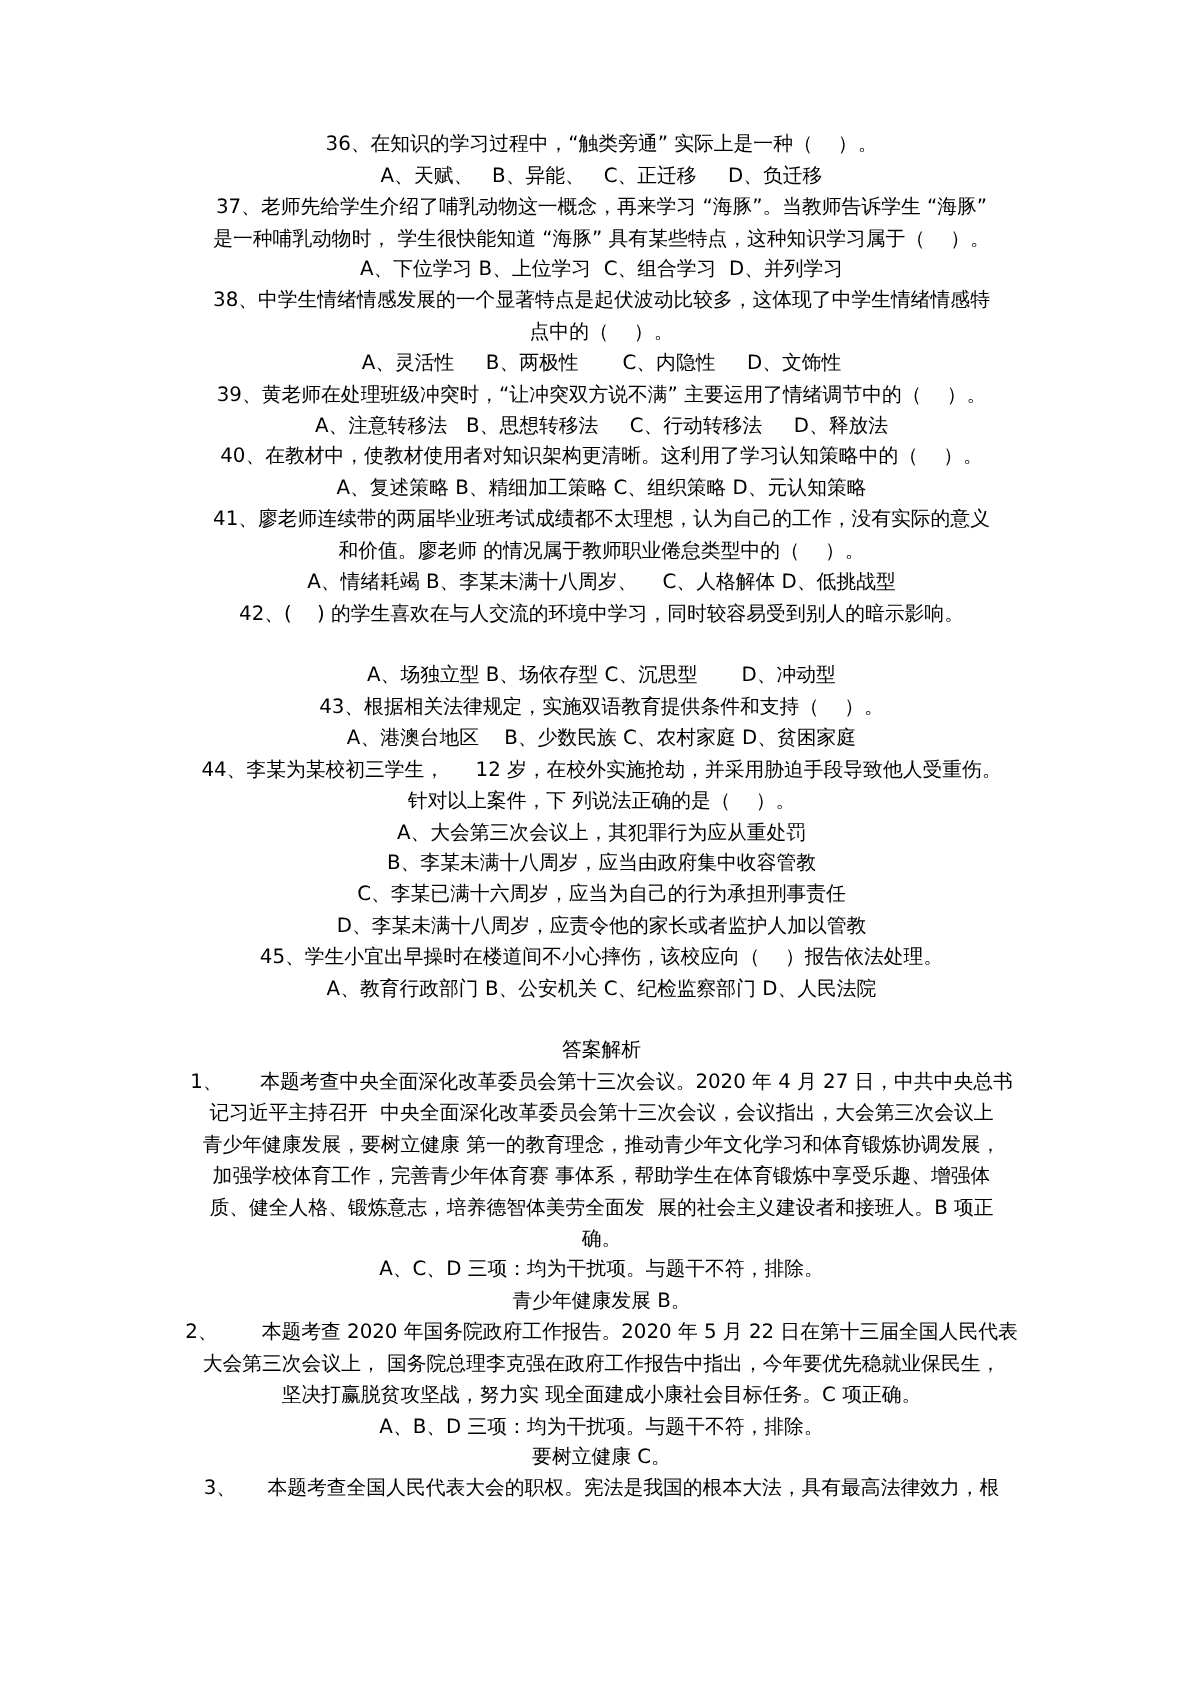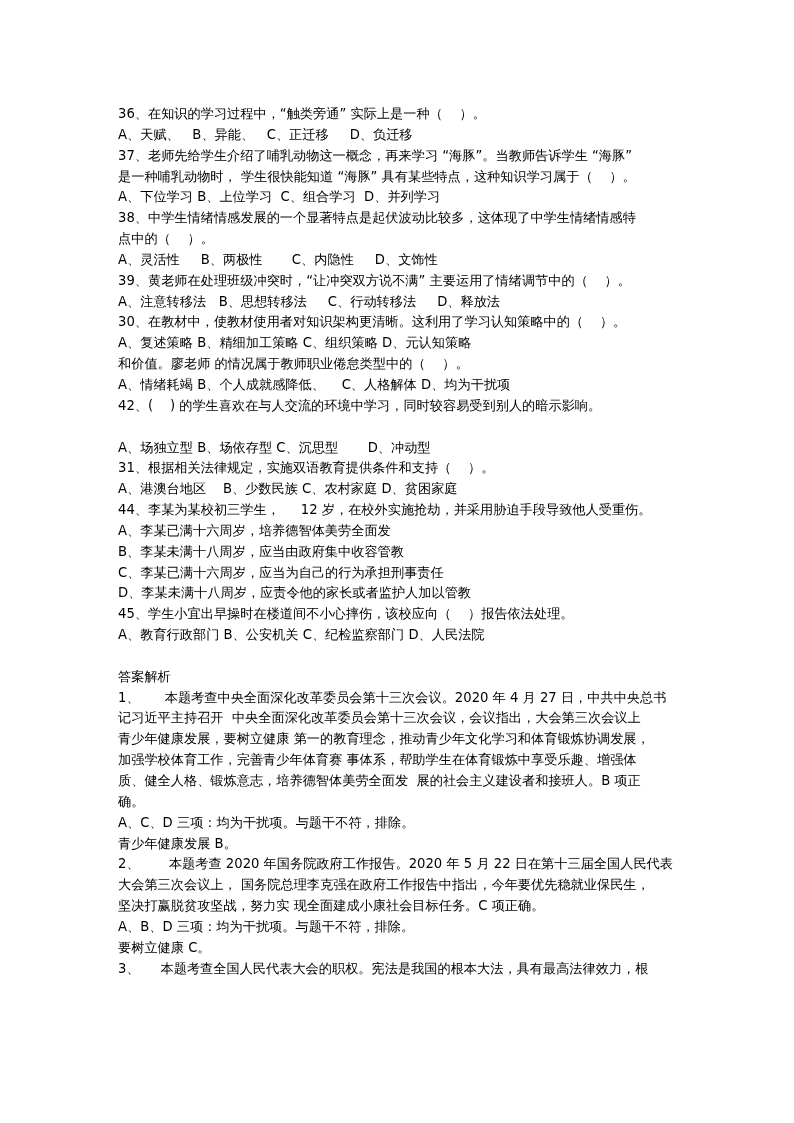--- a/index.html
+++ b/index.html
@@ -11,22 +11,23 @@
       width: 794px;
       height: 1123px;
       position: relative;
       overflow: hidden;
       font-family: "DejaVu Sans", "Liberation Sans", sans-serif;
       color: #000000;
     }
     .page {
       position: absolute;
       left: 118px;
-      top: 104px;
+      top: 87px;
       width: 566px;
+      text-align: center;
     }
     .line {
       font-size: 13.2px;
       line-height: 20.85px;
       height: 20.85px;
       white-space: pre;
       overflow: visible;
       letter-spacing: 0px;
     }
     .blank {
@@ -45,35 +46,37 @@
   <div class="line">是一种哺乳动物时， 学生很快能知道 “海豚” 具有某些特点，这种知识学习属于（    ）。</div>
   <div class="line">A、下位学习 B、上位学习  C、组合学习  D、并列学习</div>
 
   <div class="line">38、中学生情绪情感发展的一个显著特点是起伏波动比较多，这体现了中学生情绪情感特</div>
   <div class="line">点中的（    ）。</div>
   <div class="line">A、灵活性     B、两极性       C、内隐性     D、文饰性</div>
 
   <div class="line">39、黄老师在处理班级冲突时，“让冲突双方说不满” 主要运用了情绪调节中的（    ）。</div>
   <div class="line">A、注意转移法   B、思想转移法     C、行动转移法     D、释放法</div>
 
-  <div class="line">30、在教材中，使教材使用者对知识架构更清晰。这利用了学习认知策略中的（    ）。</div>
+  <div class="line">40、在教材中，使教材使用者对知识架构更清晰。这利用了学习认知策略中的（    ）。</div>
   <div class="line">A、复述策略 B、精细加工策略 C、组织策略 D、元认知策略</div>
 
+  <div class="line">41、廖老师连续带的两届毕业班考试成绩都不太理想，认为自己的工作，没有实际的意义</div>
   <div class="line">和价值。廖老师 的情况属于教师职业倦怠类型中的（    ）。</div>
-  <div class="line">A、情绪耗竭 B、个人成就感降低、    C、人格解体 D、均为干扰项</div>
+  <div class="line">A、情绪耗竭 B、李某未满十八周岁、    C、人格解体 D、低挑战型</div>
 
   <div class="line">42、(    ) 的学生喜欢在与人交流的环境中学习，同时较容易受到别人的暗示影响。</div>
   <div class="blank"></div>
   <div class="line">A、场独立型 B、场依存型 C、沉思型       D、冲动型</div>
 
-  <div class="line">31、根据相关法律规定，实施双语教育提供条件和支持（    ）。</div>
+  <div class="line">43、根据相关法律规定，实施双语教育提供条件和支持（    ）。</div>
   <div class="line">A、港澳台地区    B、少数民族 C、农村家庭 D、贫困家庭</div>
 
   <div class="line">44、李某为某校初三学生，     12 岁，在校外实施抢劫，并采用胁迫手段导致他人受重伤。</div>
-  <div class="line">A、李某已满十六周岁，培养德智体美劳全面发</div>
+  <div class="line">针对以上案件，下 列说法正确的是（    ）。</div>
+  <div class="line">A、大会第三次会议上，其犯罪行为应从重处罚</div>
   <div class="line">B、李某未满十八周岁，应当由政府集中收容管教</div>
   <div class="line">C、李某已满十六周岁，应当为自己的行为承担刑事责任</div>
   <div class="line">D、李某未满十八周岁，应责令他的家长或者监护人加以管教</div>
 
   <div class="line">45、学生小宜出早操时在楼道间不小心摔伤，该校应向（    ）报告依法处理。</div>
   <div class="line">A、教育行政部门 B、公安机关 C、纪检监察部门 D、人民法院</div>
 
   <div class="blank"></div>
 
   <div class="line">答案解析</div>

